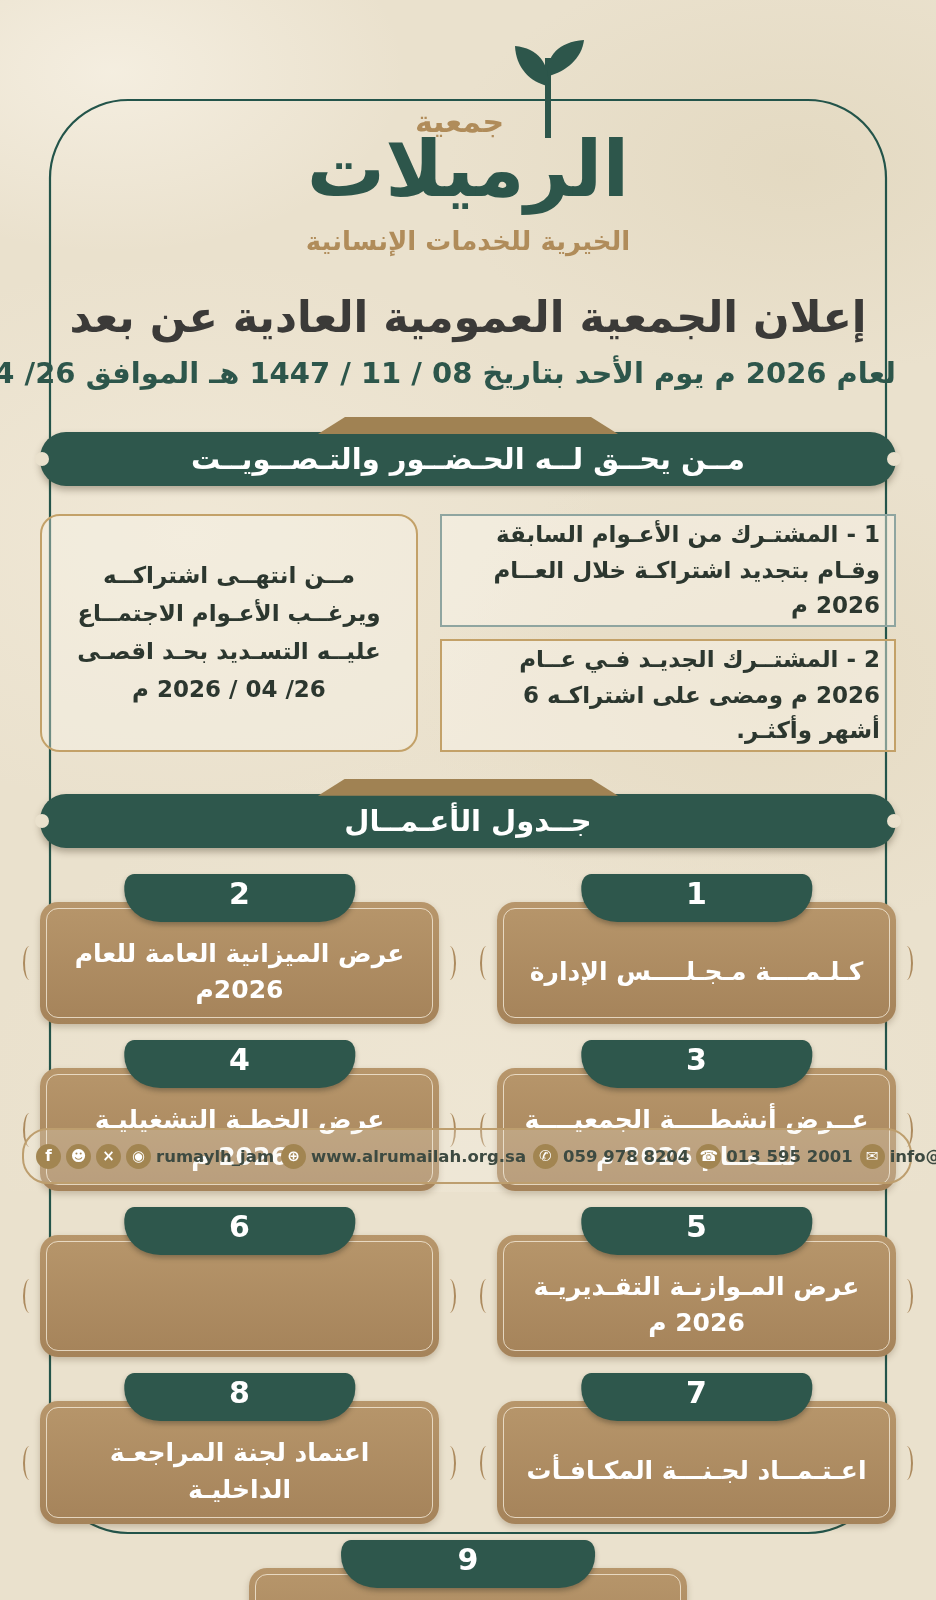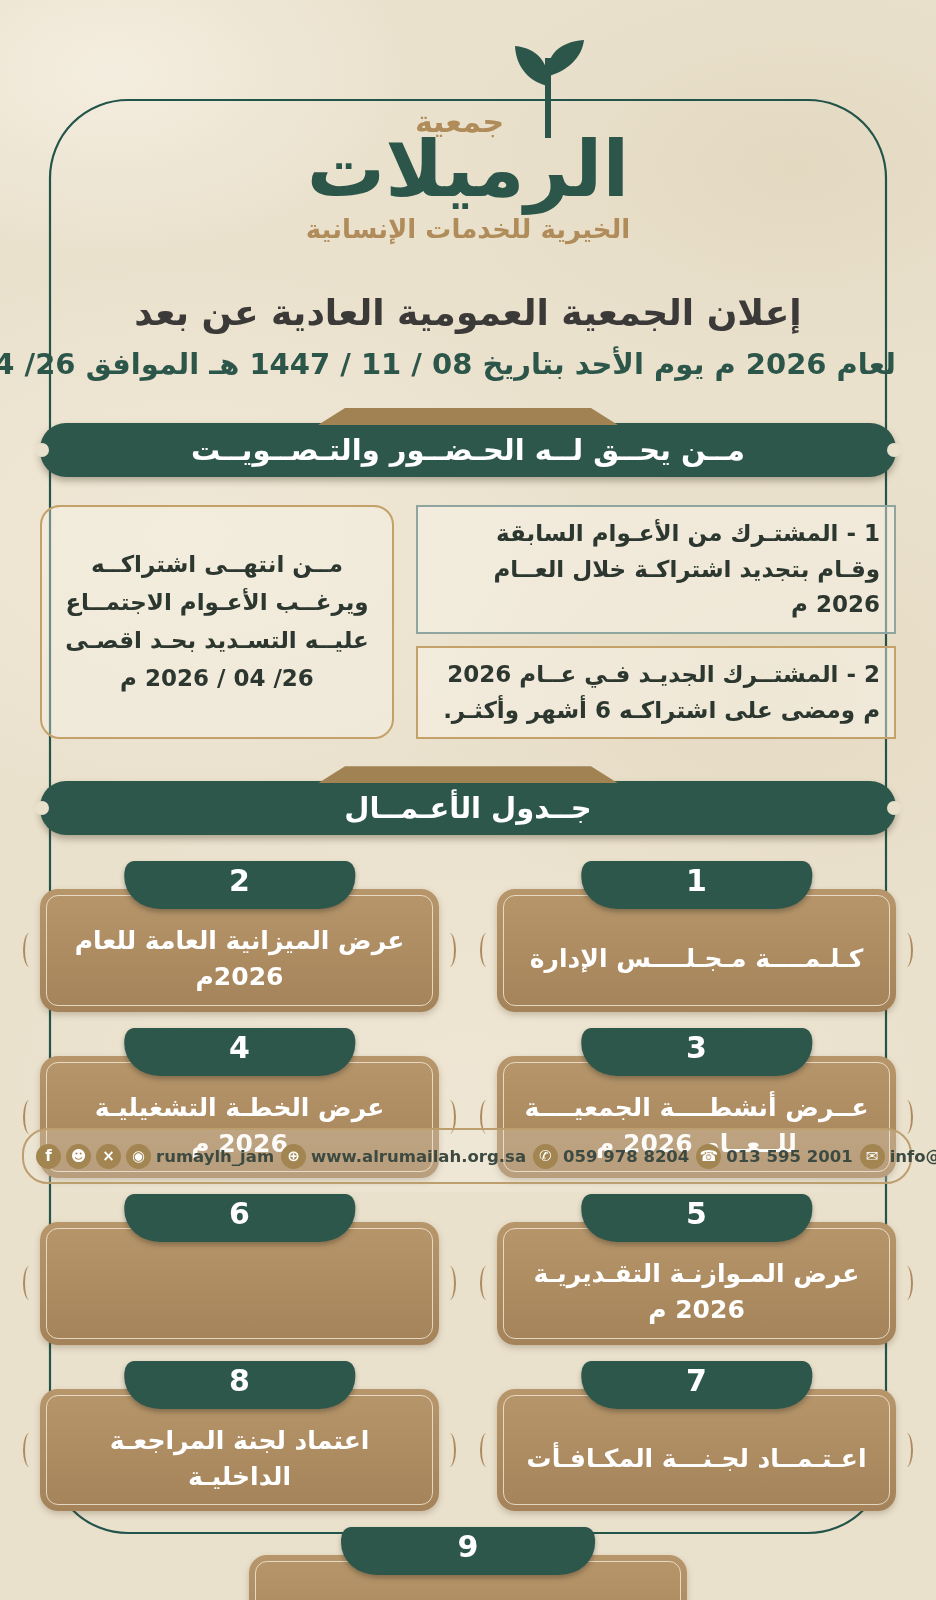--- a/index.html
+++ b/index.html
@@ -20,48 +20,48 @@
   }
   .frame{position:absolute;left:0;top:0;pointer-events:none;}
   .content{position:absolute;left:40px;top:0;width:856px;direction:rtl;text-align:center;}
 
   
   .logo{position:relative;height:248px;margin-top:34px;}
   .leaf{position:absolute;top:6px;right:300px;}
   .logo-small{position:absolute;top:70px;right:392px;color:#b08c5a;font-size:30px;font-weight:bold;}
   .logo-main{position:absolute;top:96px;width:100%;text-align:center;color:#2d564b;
              font-size:78px;font-weight:800;letter-spacing:2px;line-height:1;}
-  .logo-tag{position:absolute;top:180px;width:100%;text-align:center;color:#b08c5a;
+  .logo-tag{position:absolute;top:192px;width:100%;text-align:center;color:#b08c5a;
             font-size:26px;font-weight:bold;}
 
   
-  .title{margin:10px 0 0;color:#3b3a38;font-size:36px;font-weight:800;white-space:nowrap;}
+  .title{margin:10px 0 0;color:#3b3a38;font-size:43px;font-weight:800;white-space:nowrap;}
   .date{margin-top:14px;color:#2d564b;font-size:29px;font-weight:bold;white-space:nowrap;}
 
   
   .banner{position:relative;margin:42px auto 0;width:100%;height:54px;background:#2e574c;
           border-radius:26px;box-shadow:0 4px 7px rgba(60,50,30,.35);
           display:flex;align-items:center;justify-content:center;}
   .banner .trap{position:absolute;top:-15px;left:50%;transform:translateX(-50%);
           width:300px;height:17px;background:#a08253;
           clip-path:polygon(9% 0,91% 0,100% 100%,0 100%);}
   .banner .cap{position:absolute;top:50%;transform:translateY(-50%);width:14px;height:14px;
           border-radius:50%;background:#eae1cd;}
   .banner .cap.l{left:-5px;} .banner .cap.r{right:-5px;}
   .banner span{position:relative;color:#ffffff;font-size:29px;font-weight:800;letter-spacing:1px;}
 
   
   .elig-row{display:flex;gap:22px;margin-top:28px;align-items:stretch;}
   .elig-col{display:flex;flex-direction:column;gap:12px;flex:1 1 478px;}
   .boxA,.boxB{border:2px solid #8fa5a0;background:rgba(250,246,238,.45);
-        padding:9px 14px;color:#2c372f;font-size:23px;font-weight:800;line-height:1.55;text-align:right;}
+        padding:1px 14px;color:#2c372f;font-size:23px;font-weight:800;line-height:1.55;text-align:right;}
   .boxB{border-color:#c3a168;}
   .boxC{flex:0 0 350px;border:2px solid #c3a168;border-radius:20px;background:rgba(250,246,238,.35);
         color:#2c372f;font-size:23px;font-weight:800;line-height:1.65;
-        display:flex;flex-direction:column;justify-content:center;padding:8px 0;}
+        display:flex;flex-direction:column;justify-content:center;padding:8px 12px;}
 
   
   .grid{display:grid;grid-template-columns:1fr 1fr;column-gap:58px;row-gap:44px;
         margin-top:22px;padding-top:32px;}
   .card{position:relative;min-height:62px;border-radius:18px;
         background:linear-gradient(180deg,#b7966b,#a5835a);
         box-shadow:0 3px 6px rgba(80,60,30,.25);
         display:flex;align-items:center;justify-content:center;
         padding:34px 22px 16px;color:#fff;font-size:25px;font-weight:800;line-height:1.45;}
   .card::after{content:"";position:absolute;inset:6px;border:1px solid rgba(248,240,224,.75);

